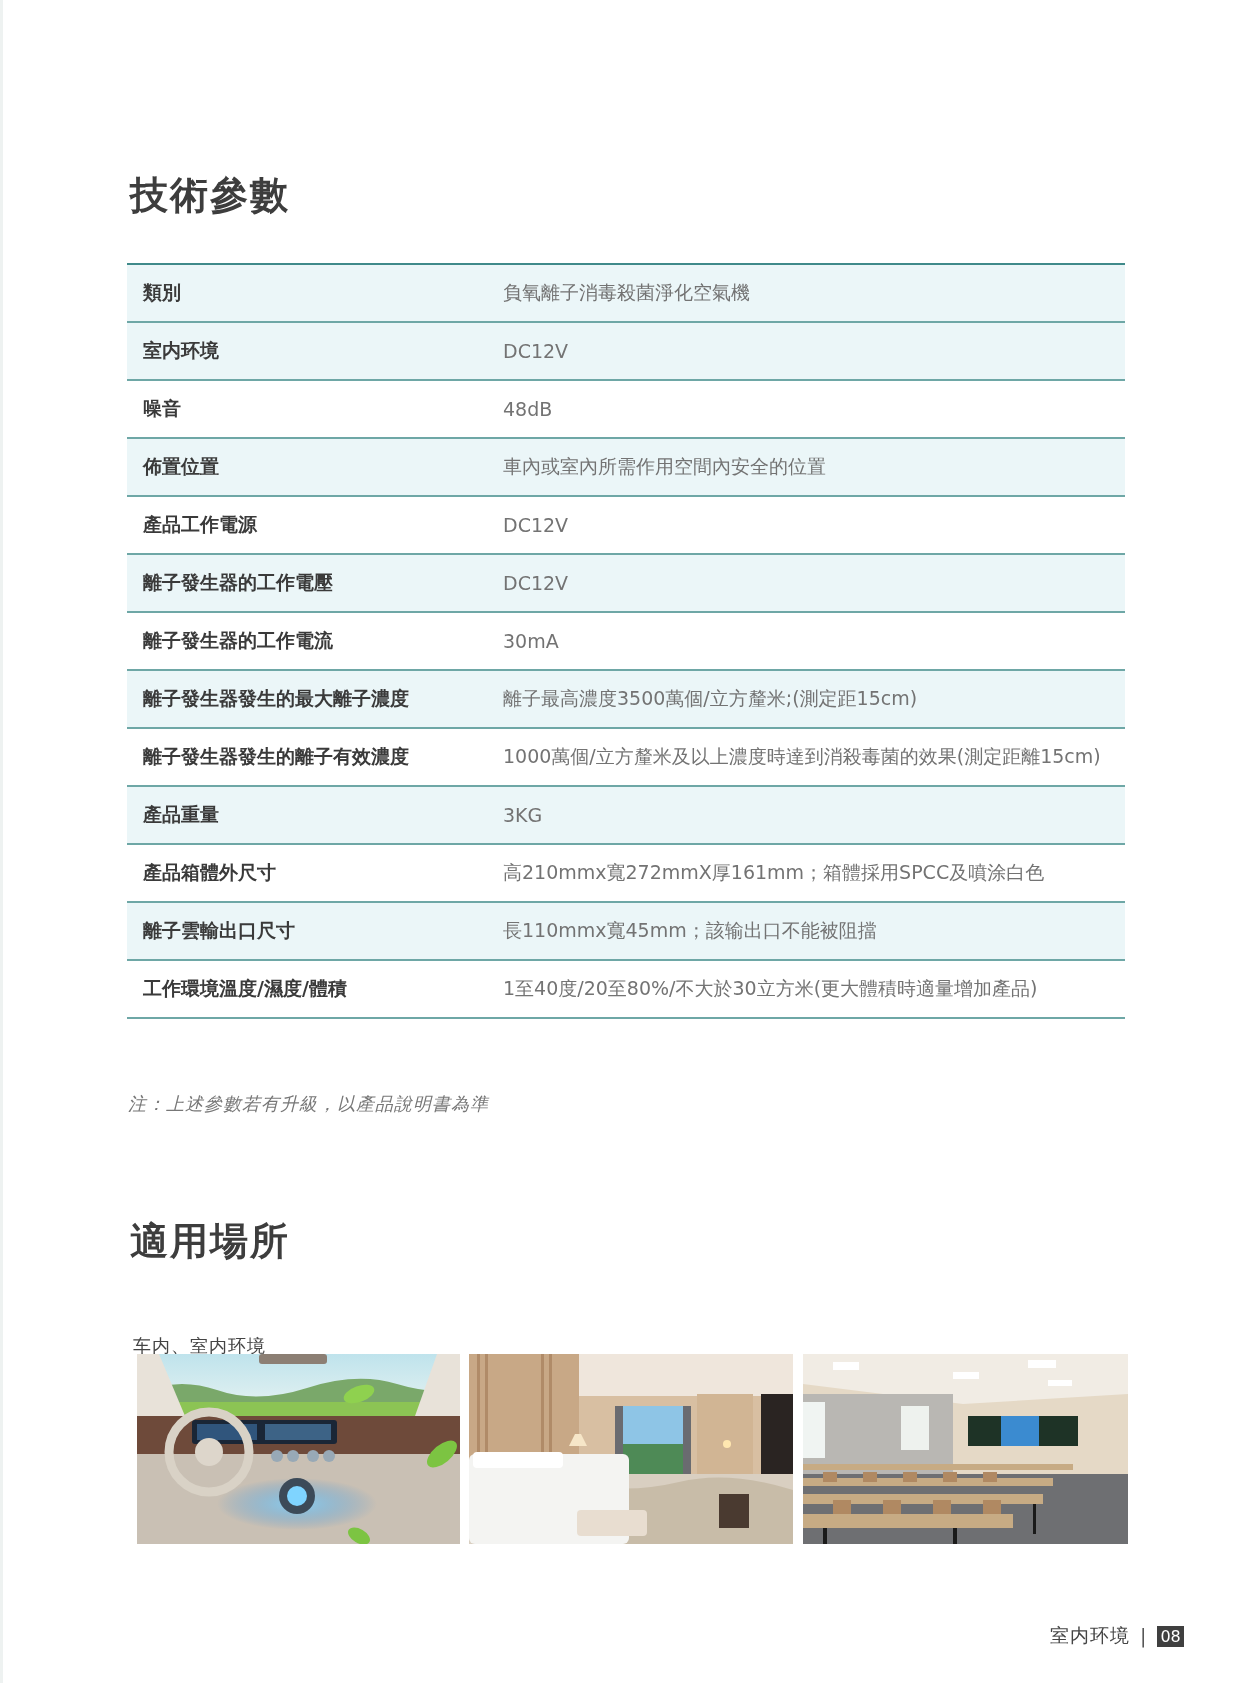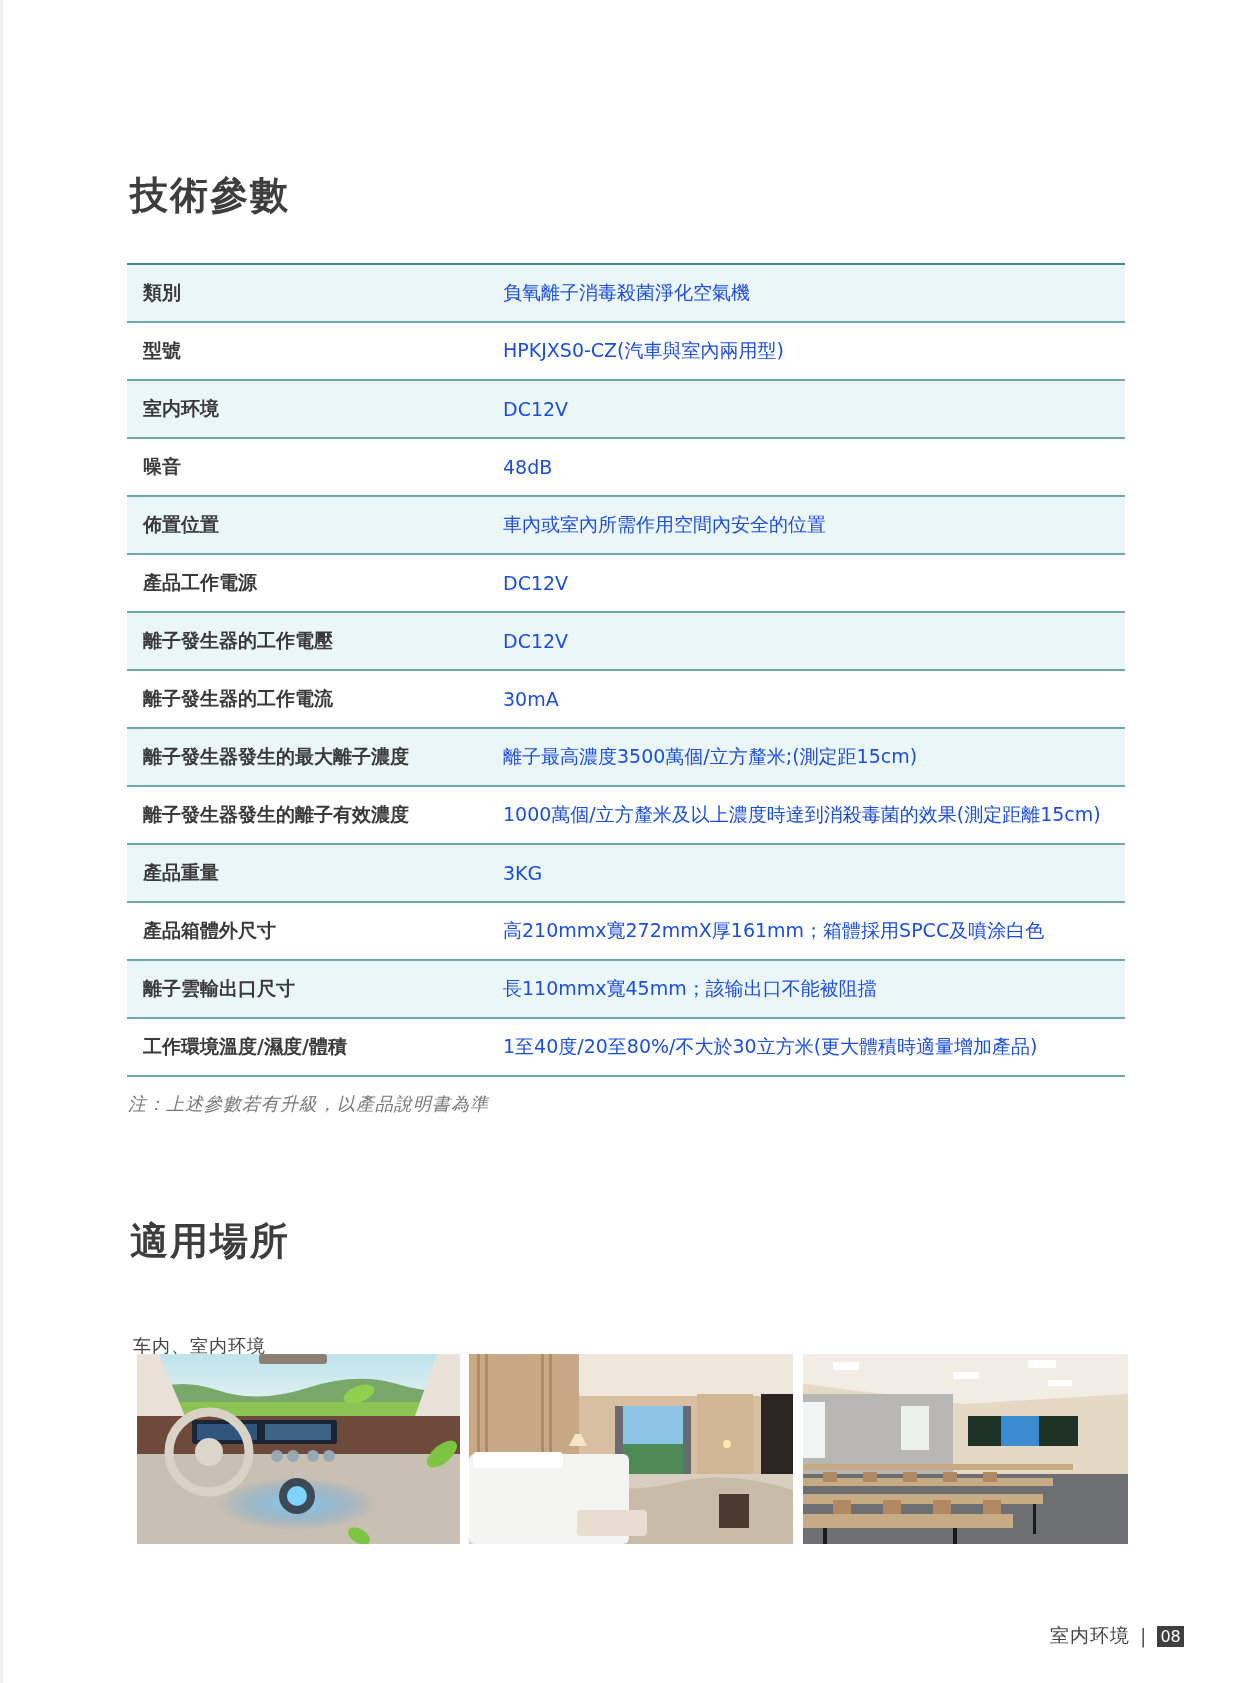--- a/index.html
+++ b/index.html
@@ -14,21 +14,21 @@
   #title-specs { top:170px; }
   #title-usage { top:1216px;text-align:center; }
   .spec-table {
     position:absolute; left:127px; top:263px; width:998px;
     border-collapse:collapse; border-top:2px solid #3f8a8a;
   }
   .spec-table tr { height:58px; border-bottom:2px solid #6ea7a6; }
   .spec-table tr.shade { background:#ebf6f8; }
   .spec-table td { padding:0; vertical-align:middle; font-size:19px; }
   .spec-table td.k { width:360px; padding-left:16px; font-weight:bold; color:#3a3a3a;margin-left:8px; }
-  .spec-table td.v { color:#1d4ed8; }
+  .spec-table td.v { color:#737373; }
   .note { position:absolute; left:128px; top:1092px; font-size:18px; color:#777; letter-spacing:1px;font-style:italic; }
   .usage-sub { position:absolute; left:133px; top:1334px; font-size:18px; color:#444; letter-spacing:1px; }
   .photo { position:absolute; top:1354px; height:190px; overflow:hidden; }
   #photo-car { left:137px; width:323px; }
   #photo-hotel { left:469px; width:324px; }
   #photo-classroom { left:803px; width:325px; }
   .footer { position:absolute; top:1623px; left:1050px; font-size:19px; color:#444; display:flex; align-items:center; letter-spacing:1px; }
   .footer .sep { margin:0 10px; color:#555; }
   .footer .pg { background:#3f3f3f; color:#fff; font-size:16px; padding:1px 3px; letter-spacing:0; font-weight:normal; }
 </style>
@@ -37,24 +37,20 @@
 
 <div class="edge-strip"></div>
 
 <h1 class="section-title" id="title-specs">技術參數</h1>
 
 <table class="spec-table">
   <tbody>
     <tr class="shade">
         <td class="k">類別</td>
         <td class="v">負氧離子消毒殺菌淨化空氣機</td>
-      </tr>
-    <tr>
-        <td class="k">型號</td>
-        <td class="v">HPKJXS0-CZ(汽車與室內兩用型)</td>
       </tr>
     <tr class="shade">
         <td class="k">室内环境</td>
         <td class="v">DC12V</td>
       </tr>
     <tr>
         <td class="k">噪音</td>
         <td class="v">48dB</td>
       </tr>
     <tr class="shade">

